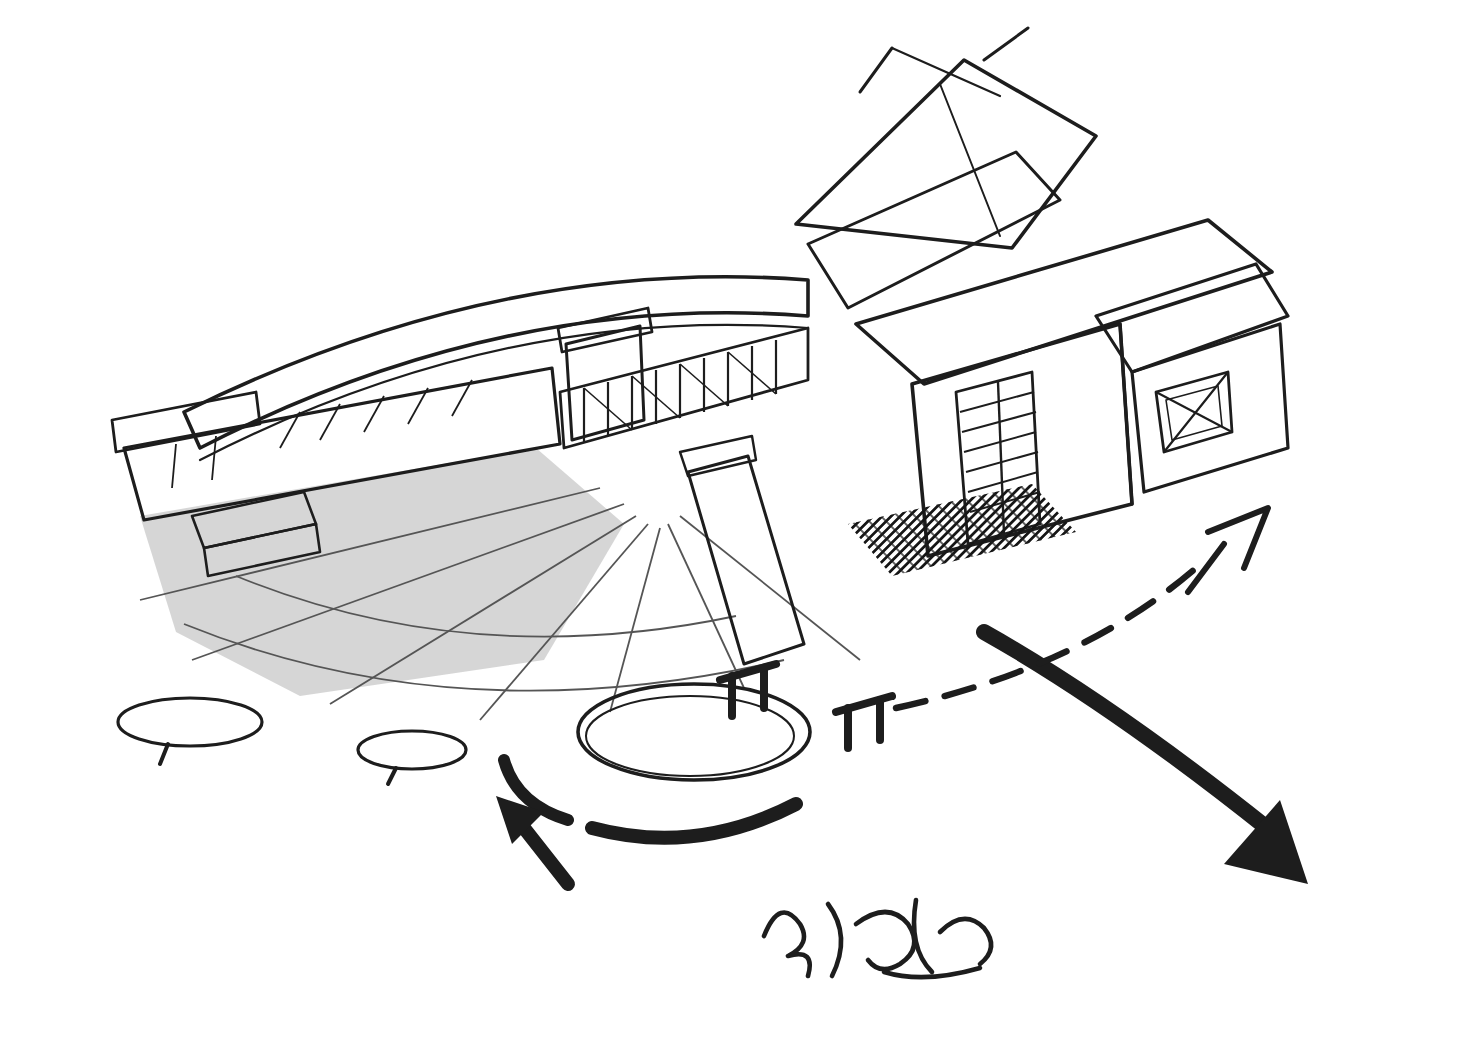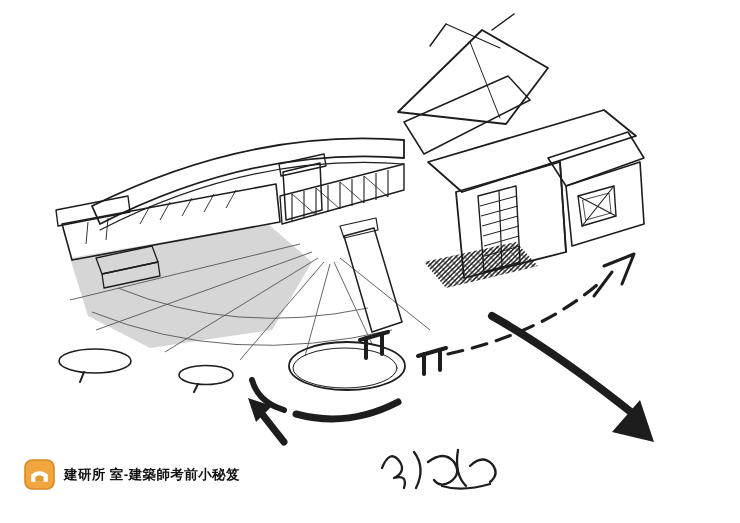--- a/index.html
+++ b/index.html
@@ -185,22 +185,14 @@
     <g class="ink" stroke-width="2.3">
       <path d="M382,468 q8,-20 18,-6 q6,10 -6,16 q14,-4 10,10"></path>
       <path d="M414,452 q12,16 2,36"></path>
       <path d="M428,462 q16,-12 26,0 q8,12 -4,20 q-10,6 -16,-2"></path>
       <path d="M458,450 q-4,24 8,36"></path>
       <path d="M470,466 q12,-12 22,-2 q8,10 -2,18"></path>
       <path d="M442,486 q20,6 48,-2"></path>
     </g>
   </svg>
 
-  <div class="watermark">
-    <svg class="wm-logo" viewBox="0 0 30 30">
-      <rect x="1" y="1" width="28" height="28" rx="7" fill="#f2a640" stroke="#d68a25" stroke-width="1.6"></rect>
-      <path d="M7,22 V15 Q15,8 23,15 V22 Z" fill="#ffffff"></path>
-      <path d="M11,22 V17.5 Q15,14 19,17.5 V22 Z" fill="#e09b33"></path>
-    </svg>
-    <span class="wm-text">建研所 室-建築師考前小秘笈</span>
-  </div>
 
 </div>
 
 </body></html>

